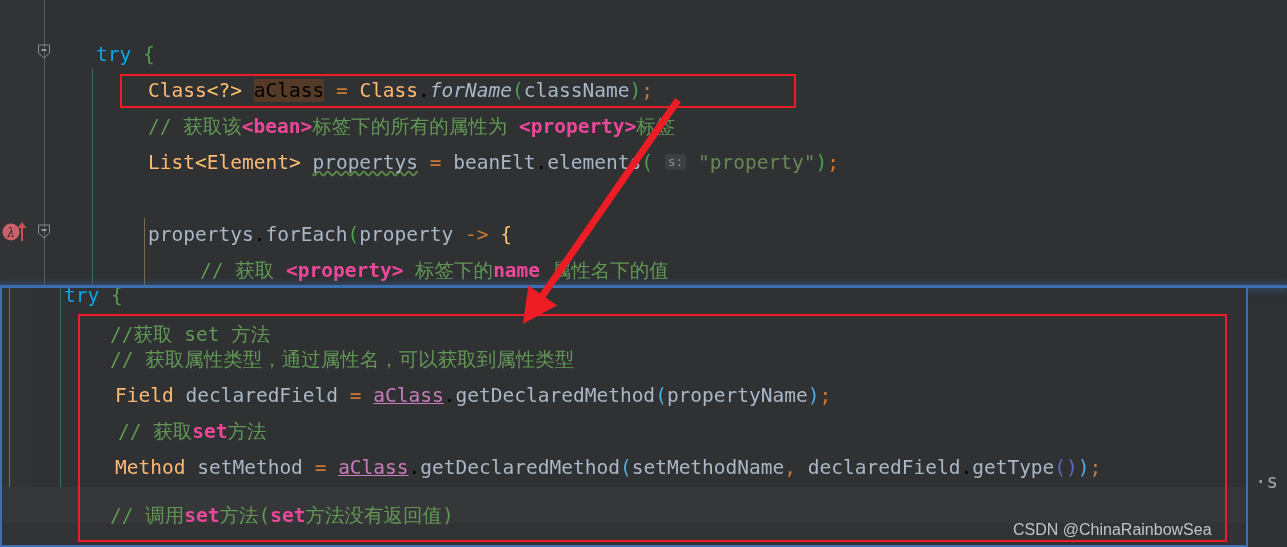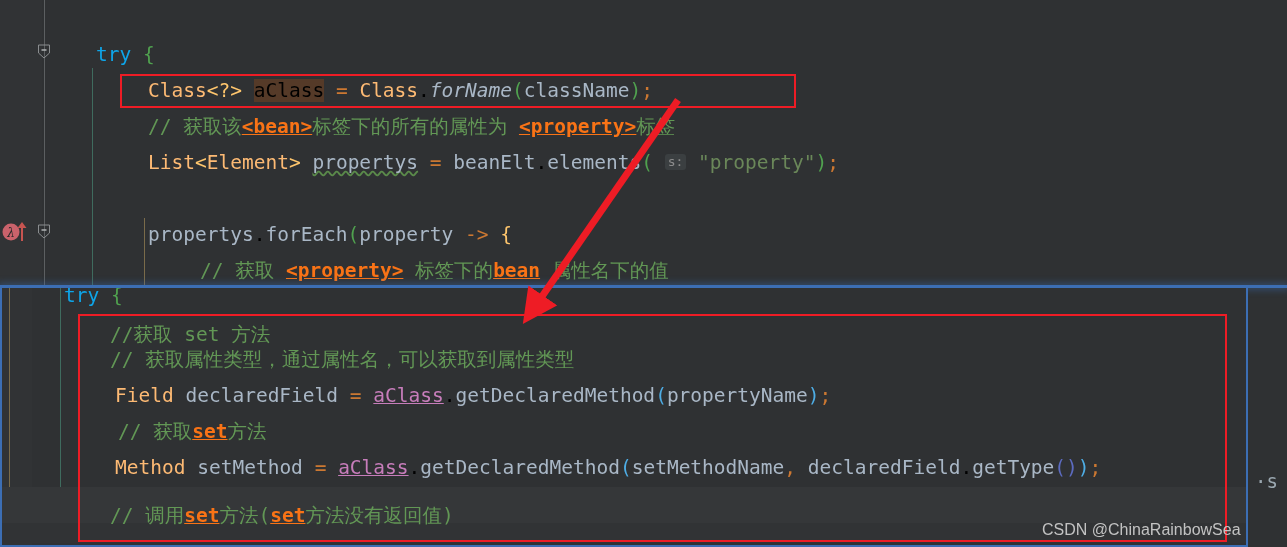--- a/index.html
+++ b/index.html
@@ -45,21 +45,21 @@
     letter-spacing: 0px;
   }
 
   
   .kw      { color: #0ea5e9; }
   .brace-g { color: #50a14f; }
   .type    { color: #fdba74; }
   .ident   { color: #a9b7c6; }
   .gen     { color: #ffc66d; }
   .cmt     { color: #629755; }
-  .cmt-b   { color: #f97316; font-weight: bold; text-decoration: underline; }
+  .cmt-b   { color: #ec4899; font-weight: bold; }
   .str     { color: #6a8759; }
   .mth     { color: #a9b7c6; }
   .mth-i   { color: #a9b7c6; font-style: italic; }
   .semi    { color: #cc7832; }
   .paren-b { color: #4eade5; }
   .paren-v { color: #5c6bc0; }
   .var-f   { color: #c77dbb; text-decoration: underline; text-decoration-color:#c77dbb;}
   .hl-occ  { background: #553a28; }
   .typo    { text-decoration: underline wavy #5a8a4a; text-decoration-skip-ink: none; }
 
@@ -202,21 +202,21 @@
 
     <div class="code" style="left:148px; top:73px;"><span class="type">Class</span><span class="gen">&lt;?&gt;</span> <span class="hl-occ">aClass</span> <span class="semi">=</span> <span class="type">Class</span>.<span class="mth-i">forName</span><span class="brace-g">(</span><span class="ident">className</span><span class="brace-g">)</span><span class="semi">;</span></div>
 
     <div class="code cmt" style="left:148px; top:109px;">// 获取该<span class="cmt-b">&lt;bean&gt;</span>标签下的所有的属性为 <span class="cmt-b">&lt;property&gt;</span>标签</div>
 
     <div class="code" style="left:148px; top:145px;"><span class="type">List</span><span class="gen">&lt;</span><span class="type">Element</span><span class="gen">&gt;</span> <span class="ident typo">propertys</span> <span class="semi">=</span> <span class="ident">beanElt</span>.<span class="mth">elements</span><span class="brace-g">(</span> <span class="param-hint">s:</span> <span class="str">"property"</span><span class="brace-g">)</span><span class="semi">;</span></div>
 
 
     <div class="code" style="left:148px; top:217px;"><span class="ident">propertys</span>.<span class="mth">forEach</span><span class="brace-g">(</span><span class="ident">property</span> <span class="semi">-&gt;</span> <span class="gen">{</span></div>
 
-    <div class="code cmt" style="left:200px; top:253px;">// 获取 <span class="cmt-b">&lt;property&gt;</span> 标签下的<span class="cmt-b">bean</span> 属性名下的值</div>
+    <div class="code cmt" style="left:200px; top:253px;">// 获取 <span class="cmt-b">&lt;property&gt;</span> 标签下的<span class="cmt-b">name</span> 属性名下的值</div>
 
     <div class="edge-frag" style="left:1255px; top:470px;">·s</div>
   </div>
 
   <div class="blue-divider" style="top:285px;"></div>
 
   <div class="layer-panel" style="left:0px; top:288px; width:1248px; height:259px;">
     <div class="panel-gutter"></div>
 
     <div class="iguide" style="left:7px; top:0px; height:239px; background:#7a6b4a;"></div>
@@ -245,15 +245,15 @@
 
   <svg class="arrow-svg" width="1287" height="547">
     <defs>
       <marker id="arrowhead" markerWidth="5" markerHeight="5" refX="2.2" refY="2.5" orient="auto">
         <path d="M0,0 L5,2.5 L0,5 Z" fill="#ee1c25"></path>
       </marker>
     </defs>
     <line x1="678" y1="100" x2="534" y2="308" stroke="#ee1c25" stroke-width="7" marker-end="url(#arrowhead)"></line>
   </svg>
 
-  <div class="watermark" style="left:1042px; top:521px;">CSDN @ChinaRainbowSea</div>
+  <div class="watermark" style="left:1013px; top:521px;">CSDN @ChinaRainbowSea</div>
 
 </div>
 
 </body></html>

